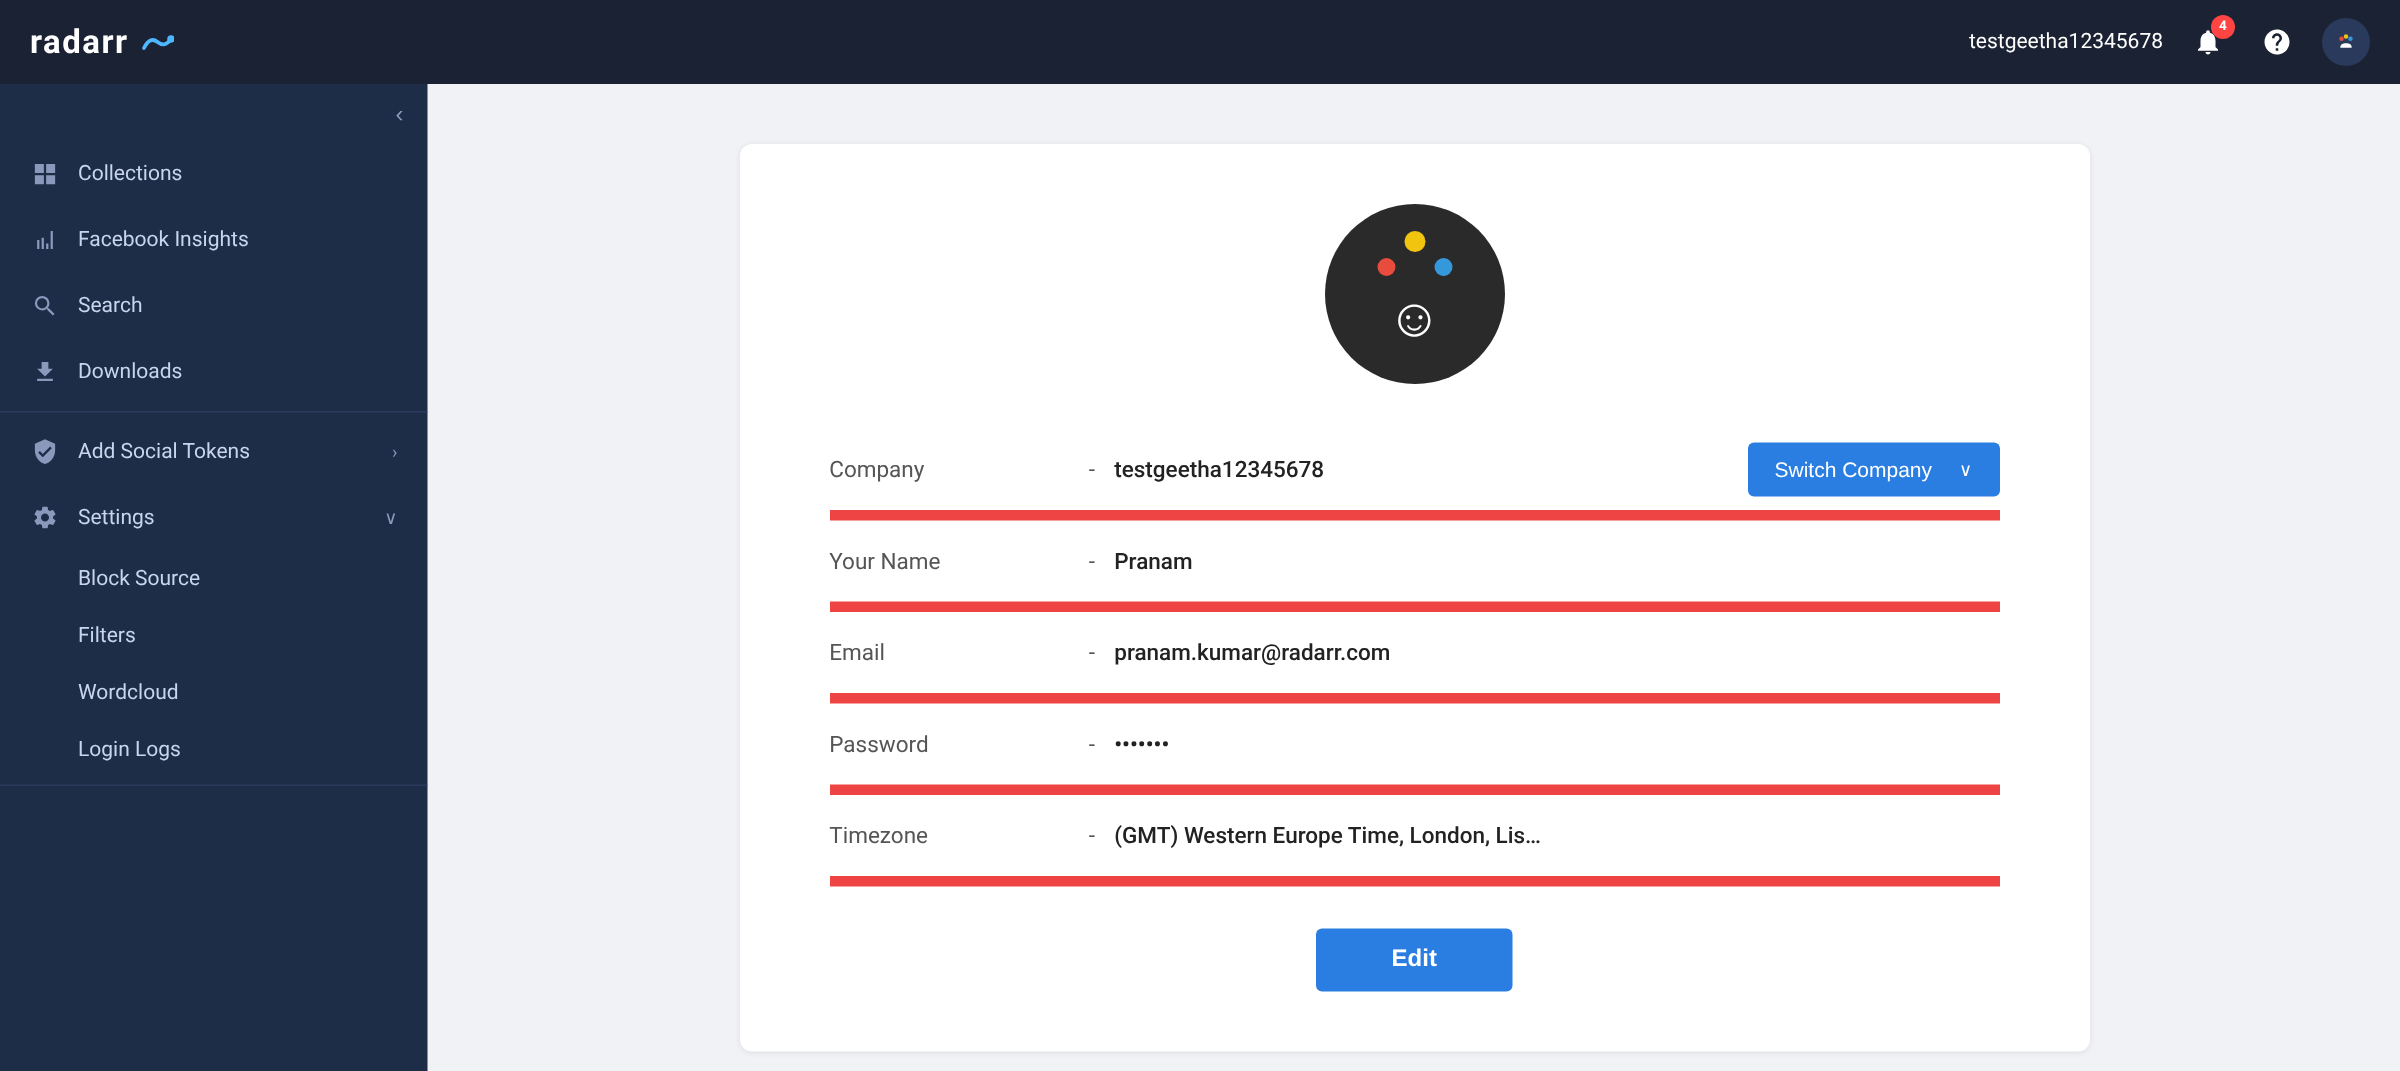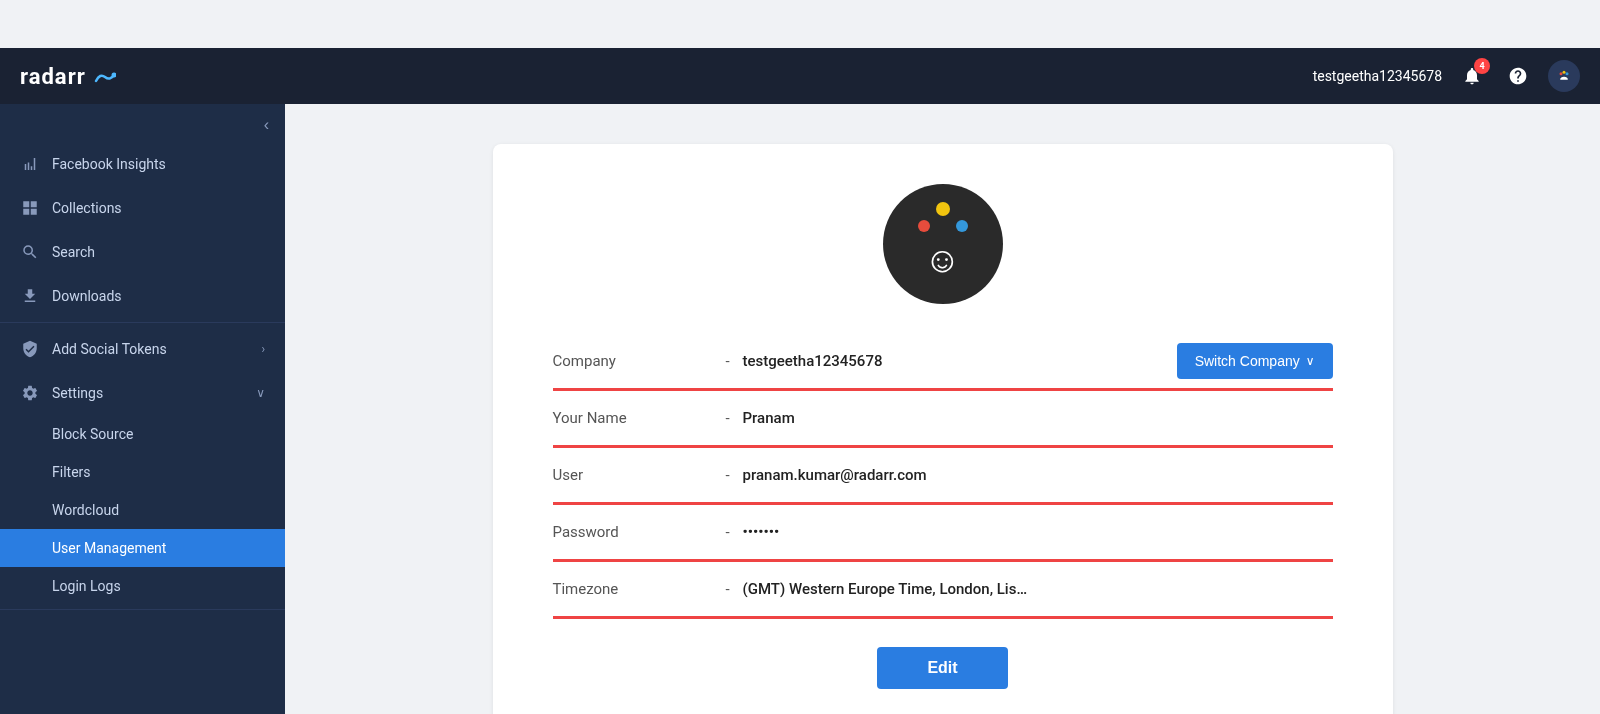--- a/index.html
+++ b/index.html
@@ -8,21 +8,20 @@
     
     .header {
       background: #1a2233;
       height: 56px;
       display: flex;
       align-items: center;
       justify-content: space-between;
       padding: 0 20px;
       flex-shrink: 0;
       z-index: 100;
-      margin-top: 48px;
     }
     .header-logo {
       display: flex;
       align-items: center;
     }
     .logo-text {
       color: white;
       font-size: 22px;
       font-weight: 700;
       letter-spacing: 1px;
@@ -188,21 +187,21 @@
     .profile-fields {
       width: 100%;
       display: flex;
       flex-direction: column;
       gap: 0;
     }
     .profile-field-row {
       display: flex;
       align-items: center;
       padding: 18px 0;
-      border-bottom: 3px solid #ef4444;
+      border-bottom: 7px solid #ef4444;
       position: relative;
     }
     .field-label {
       width: 160px;
       color: #555;
       font-size: 15px;
     }
     .field-dash {
       width: 30px;
       color: #555;
@@ -220,21 +219,21 @@
       right: 0;
       background: #2a7de1;
       color: white;
       border: none;
       border-radius: 4px;
       padding: 10px 18px;
       font-size: 14px;
       cursor: pointer;
       display: flex;
       align-items: center;
-      gap: 6px;
+      gap: 18px;
     }
     .btn-chevron { font-size: 12px; }
 
     .edit-btn {
       margin-top: 28px;
       background: #2a7de1;
       color: white;
       border: none;
       border-radius: 4px;
       padding: 12px 50px;
@@ -286,33 +285,33 @@
 <div class="main-layout">
 
   <nav class="sidebar">
     <div class="sidebar-toggle">
       <button class="sidebar-toggle-btn">‹</button>
     </div>
 
     <div class="sidebar-nav-item">
       <span class="nav-icon">
         <svg width="18" height="18" viewBox="0 0 24 24" fill="currentColor">
+            <path d="M3 3h8v8H3V3zm0 10h8v8H3v-8zm10-10h8v8h-8V3zm0 10h8v8h-8v-8z"></path>
+          </svg>
+      </span>
+      <span class="nav-label">Collections</span>
+    </div>
+
+    <div class="sidebar-nav-item">
+      <span class="nav-icon">
+        <svg width="18" height="18" viewBox="0 0 24 24" fill="currentColor">
             <path d="M5 20h2v-8H5v8zm4 0h2V10H9v10zm4 0h2v-5h-2v5zm4 0h2V4h-2v16z"></path>
           </svg>
       </span>
       <span class="nav-label">Facebook Insights</span>
-    </div>
-
-    <div class="sidebar-nav-item">
-      <span class="nav-icon">
-        <svg width="18" height="18" viewBox="0 0 24 24" fill="currentColor">
-            <path d="M3 3h8v8H3V3zm0 10h8v8H3v-8zm10-10h8v8h-8V3zm0 10h8v8h-8v-8z"></path>
-          </svg>
-      </span>
-      <span class="nav-label">Collections</span>
     </div>
 
     <div class="sidebar-nav-item">
       <span class="nav-icon">
         <svg width="18" height="18" viewBox="0 0 24 24" fill="currentColor">
             <path d="M15.5 14h-.79l-.28-.27A6.47 6.47 0 0 0 16 9.5 6.5 6.5 0 1 0 9.5 16a6.47 6.47 0 0 0 4.23-1.57l.27.28v.79l5 4.99L20.49 19l-4.99-5zm-6 0C7.01 14 5 11.99 5 9.5S7.01 5 9.5 5 14 7.01 14 9.5 11.99 14 9.5 14z"></path>
           </svg>
       </span>
       <span class="nav-label">Search</span>
     </div>
@@ -350,23 +349,20 @@
     </div>
 
     <div class="sidebar-sub-item">
       <span>Block Source</span>
     </div>
     <div class="sidebar-sub-item">
       <span>Filters</span>
     </div>
     <div class="sidebar-sub-item">
       <span>Wordcloud</span>
-    </div>
-    <div class="sidebar-sub-item active">
-      <span>User Management</span>
     </div>
     <div class="sidebar-sub-item">
       <span>Login Logs</span>
     </div>
 
     <hr class="sidebar-divider">
 
   </nav>
 
   <main class="main-content">
@@ -395,21 +391,21 @@
           </button>
         </div>
 
         <div class="profile-field-row">
           <span class="field-label">Your Name</span>
           <span class="field-dash">-</span>
           <span class="field-value">Pranam</span>
         </div>
 
         <div class="profile-field-row">
-          <span class="field-label">User</span>
+          <span class="field-label">Email</span>
           <span class="field-dash">-</span>
           <span class="field-value">pranam.kumar@radarr.com</span>
         </div>
 
         <div class="profile-field-row">
           <span class="field-label">Password</span>
           <span class="field-dash">-</span>
           <span class="field-value">•••••••</span>
         </div>
 

